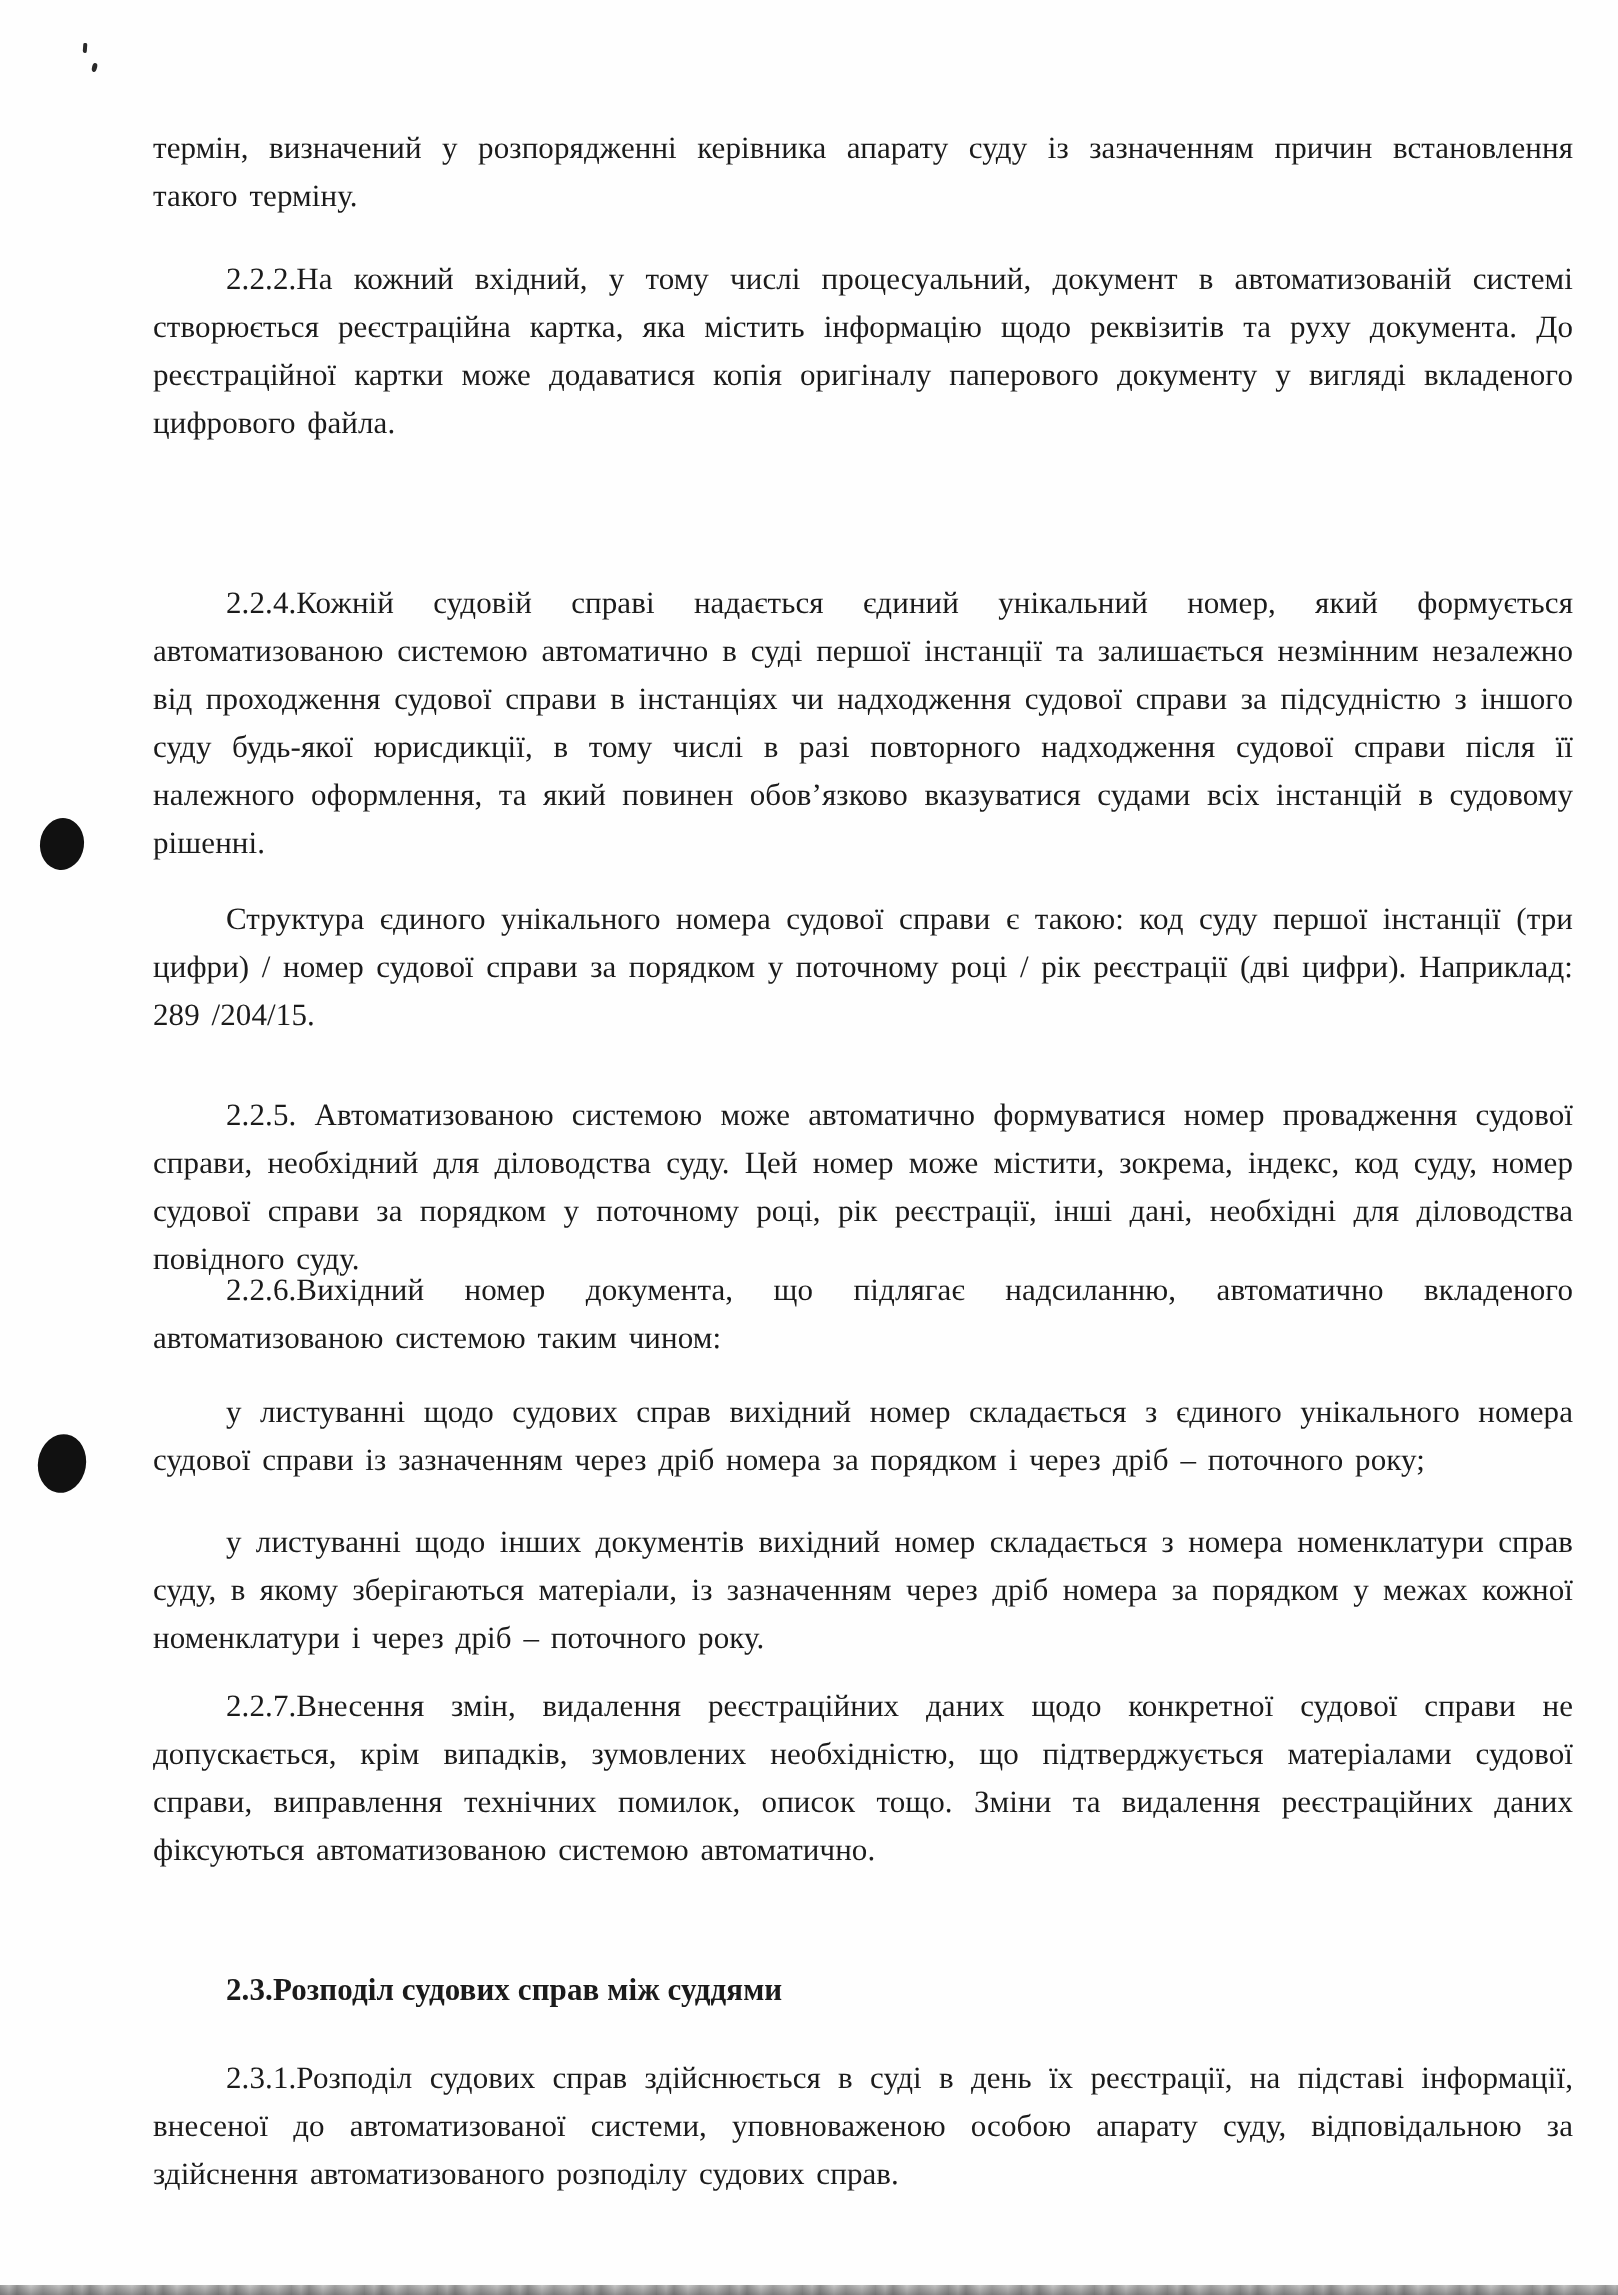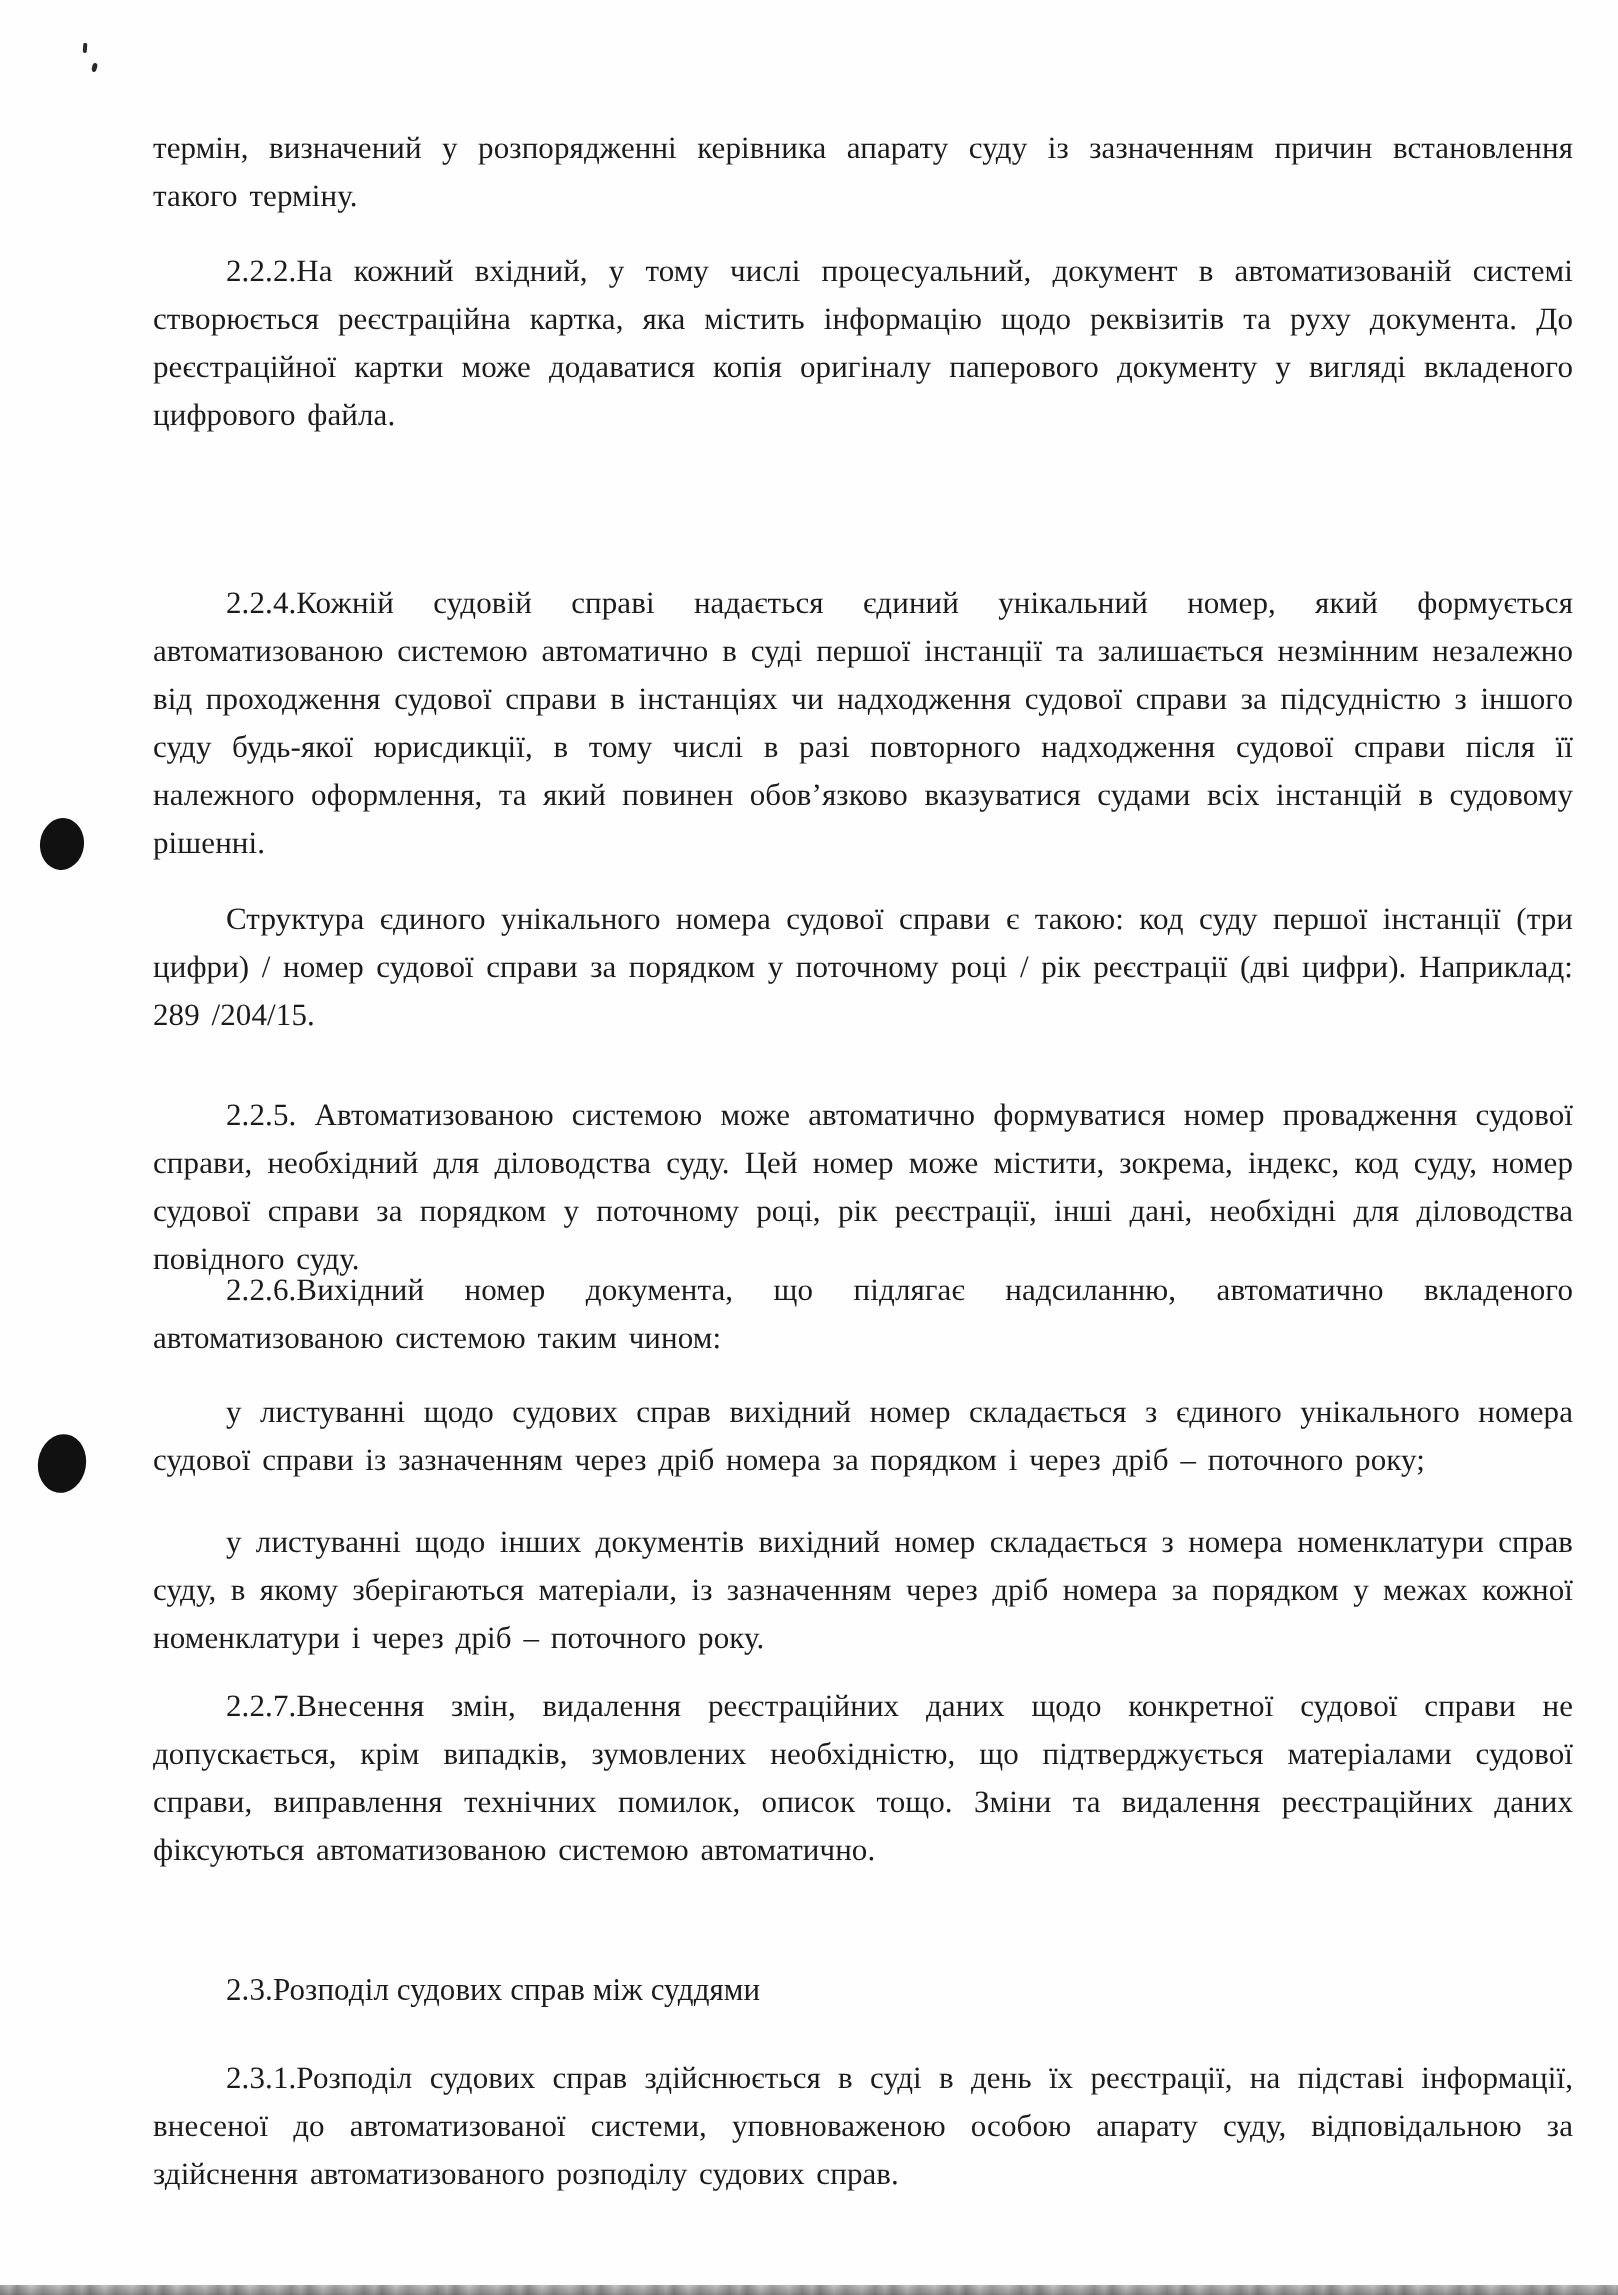--- a/index.html
+++ b/index.html
@@ -32,21 +32,21 @@
   .para.no-indent {
     text-indent: 0;
   }
   .heading {
     position: absolute;
     left: 153px;
     width: 1420px;
     margin: 0;
     font-size: 31px;
     line-height: 48px;
-    font-weight: normal;
+    font-weight: bold;
     text-indent: 73px;
     letter-spacing: 0.1px;
   }
   
   .hole {
     position: absolute;
     background: #111111;
     border-radius: 50%;
   }
   .hole-1 {
@@ -106,21 +106,21 @@
 <div class="page">
 
   <span class="speck speck-1"></span>
   <span class="speck speck-2"></span>
 
   <div class="hole hole-1"></div>
   <div class="hole hole-2"></div>
 
   <p class="para no-indent" style="top:124px">термін, визначений у розпорядженні керівника апарату суду із зазначенням причин встановлення такого терміну.</p>
 
-  <p class="para" style="top:247px">2.2.2.На кожний вхідний, у тому числі процесуальний, документ в автоматизованій системі створюється реєстраційна картка, яка містить інформацію щодо реквізитів та руху документа. До реєстраційної картки може додаватися копія оригіналу паперового документу у вигляді вкладеного цифрового файла.</p>
+  <p class="para" style="top:255px">2.2.2.На кожний вхідний, у тому числі процесуальний, документ в автоматизованій системі створюється реєстраційна картка, яка містить інформацію щодо реквізитів та руху документа. До реєстраційної картки може додаватися копія оригіналу паперового документу у вигляді вкладеного цифрового файла.</p>
 
 
   <p class="para" style="top:579px">2.2.4.Кожній судовій справі надається єдиний унікальний номер, який формується автоматизованою системою автоматично в суді першої інстанції та залишається незмінним незалежно від проходження судової справи в інстанціях чи надходження судової справи за підсудністю з іншого суду будь-якої юрисдикції, в тому числі в разі повторного надходження судової справи після її належного оформлення, та який повинен обов’язково вказуватися судами всіх інстанцій в судовому рішенні.</p>
 
   <p class="para" style="top:895px">Структура єдиного унікального номера судової справи є такою: код суду першої інстанції (три цифри) / номер судової справи за порядком у поточному році / рік реєстрації (дві цифри). Наприклад: 289 /204/15.</p>
 
   <p class="para" style="top:1091px">2.2.5. Автоматизованою системою може автоматично формуватися номер провадження судової справи, необхідний для діловодства суду. Цей номер може містити, зокрема, індекс, код суду, номер судової справи за порядком у поточному році, рік реєстрації, інші дані, необхідні для діловодства повідного суду.</p>
 
   <p class="para" style="top:1266px">2.2.6.Вихідний номер документа, що підлягає надсиланню, автоматично вкладеного автоматизованою системою таким чином:</p>
 

